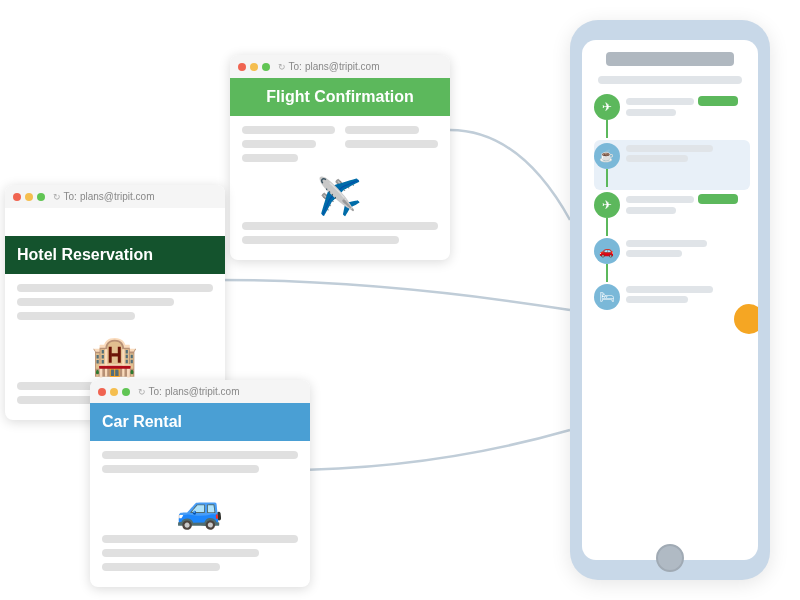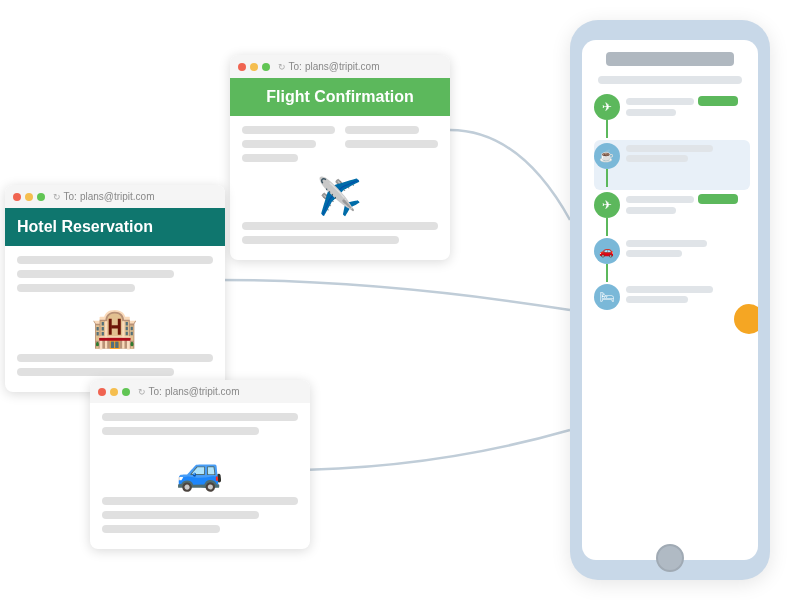--- a/index.html
+++ b/index.html
@@ -59,21 +59,21 @@
     }
 
     .card-banner {
       padding: 10px 12px;
       font-size: 16px;
       font-weight: bold;
       color: #fff;
     }
 
     .banner-flight { background: #5cb85c; text-align: center; }
-    .banner-hotel { background: #0f766e; }
+    .banner-hotel { background: #14532d; margin-top: 28px; }
     .banner-car { background: #4a9fd4; }
 
     .card-body {
       padding: 10px 12px;
     }
 
     .card-line {
       height: 8px;
       background: #e0e0e0;
       border-radius: 4px;
@@ -277,20 +277,23 @@
       <div class="tl tl-red"></div>
       <div class="tl tl-yellow"></div>
       <div class="tl tl-green"></div>
     </div>
     <div class="card-to">
       <span class="arrow-icon">↻</span>
       <span>To:</span>
       <span>plans@tripit.com</span>
     </div>
   </div>
+  <div class="card-banner banner-car">
+    <span>Car Rental</span>
+  </div>
   <div class="card-body">
     <div class="card-line long"></div>
     <div class="card-line medium"></div>
     <div class="card-image">
       <span style="font-size:38px;">🚙</span>
     </div>
     <div class="card-line long"></div>
     <div class="card-line medium"></div>
     <div class="card-line short"></div>
   </div>

